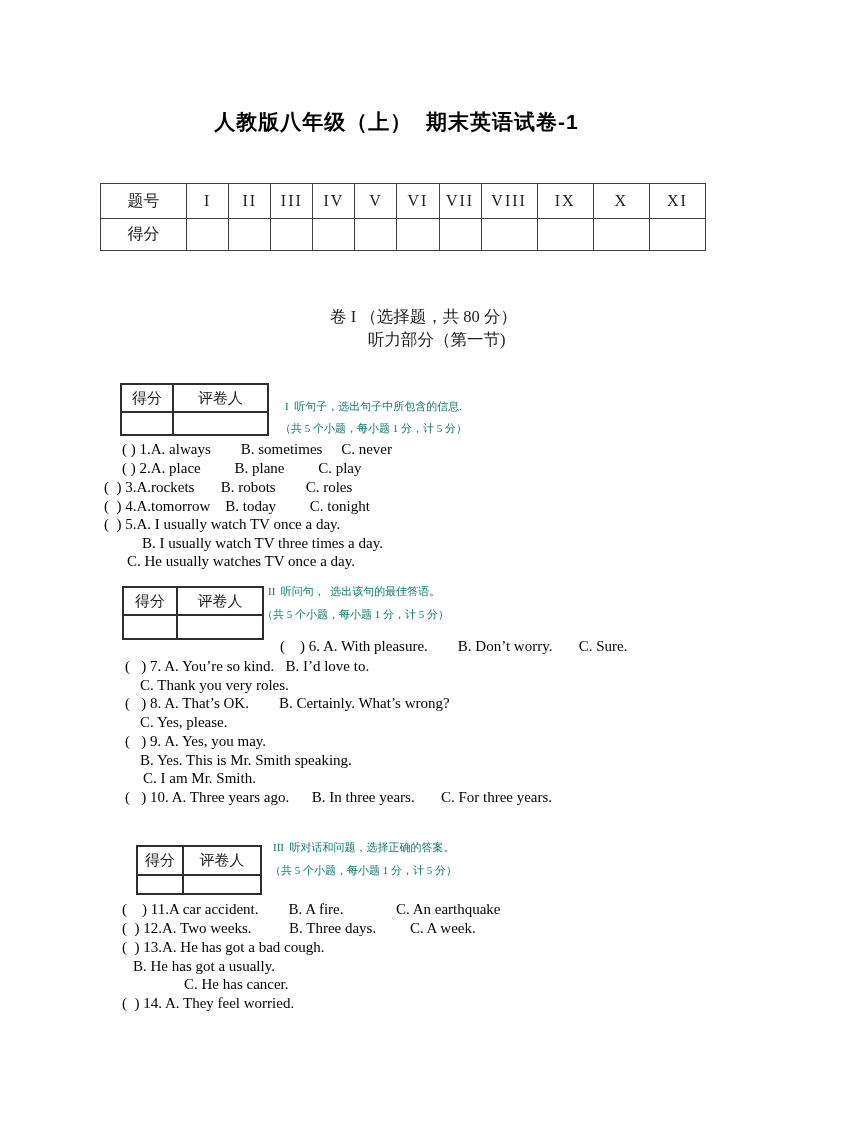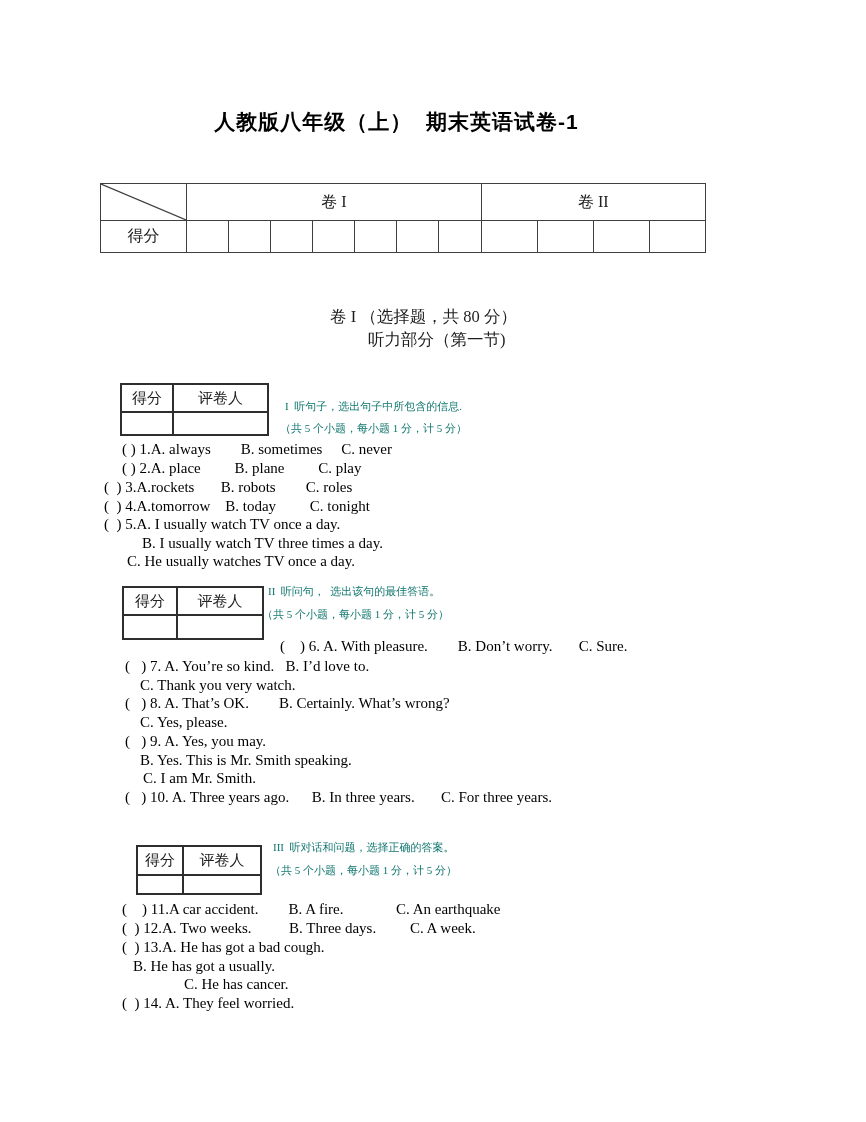--- a/index.html
+++ b/index.html
@@ -69,28 +69,33 @@
         <col style="width:42px">
       <col style="width:42px">
         <col style="width:42px">
         <col style="width:42px">
       <col style="width:56px">
         <col style="width:56px">
         <col style="width:56px">
         <col style="width:56px">
     </colgroup>
     <tbody>
-      <tr class="r1">
-        <td class="diag">
-          <svg viewBox="0 0 86 36" preserveAspectRatio="none">
-            <line x1="0" y1="0" x2="86" y2="36" stroke="#3f3f3f" stroke-width="1.2"></line>
-          </svg>
-        </td>
-        <td colspan="7">卷 I</td>
-        <td colspan="4">卷 II</td>
+      <tr class="r2">
+        <td>题号</td>
+        <td class="roman">I</td>
+        <td class="roman">II</td>
+        <td class="roman">III</td>
+        <td class="roman">IV</td>
+        <td class="roman">V</td>
+        <td class="roman">VI</td>
+        <td class="roman">VII</td>
+        <td class="roman">VIII</td>
+        <td class="roman">IX</td>
+        <td class="roman">X</td>
+        <td class="roman">XI</td>
       </tr>
       <tr class="r3">
         <td>得分</td>
         <td></td>
         <td></td>
         <td></td>
         <td></td>
         <td></td>
         <td></td>
         <td></td>
@@ -148,21 +153,21 @@
         <td></td>
       </tr>
     </tbody>
   </table>
 
   <div class="sec-h" style="left:268px;top:584px;">II  听问句，  选出该句的最佳答语。</div>
   <div class="sec-h" style="left:262px;top:607px;">（共 5 个小题，每小题 1 分，计 5 分）</div>
 
   <div class="line" style="left:280px;top:638px;">(    ) 6. A. With pleasure.        B. Don’t worry.       C. Sure.</div>
   <div class="line" style="left:125px;top:658px;">(   ) 7. A. You’re so kind.   B. I’d love to.</div>
-  <div class="line" style="left:140px;top:677px;">C. Thank you very watch.</div>
+  <div class="line" style="left:140px;top:677px;">C. Thank you very roles.</div>
   <div class="line" style="left:125px;top:695px;">(   ) 8. A. That’s OK.        B. Certainly. What’s wrong?</div>
   <div class="line" style="left:140px;top:714px;">C. Yes, please.</div>
   <div class="line" style="left:125px;top:733px;">(   ) 9. A. Yes, you may.</div>
   <div class="line" style="left:140px;top:752px;">B. Yes. This is Mr. Smith speaking.</div>
   <div class="line" style="left:143px;top:770px;">C. I am Mr. Smith.</div>
   <div class="line" style="left:125px;top:789px;">(   ) 10. A. Three years ago.      B. In three years.       C. For three years.</div>
 
   <table class="scorebox" id="box3">
     <colgroup>
         <col style="width:46px">

